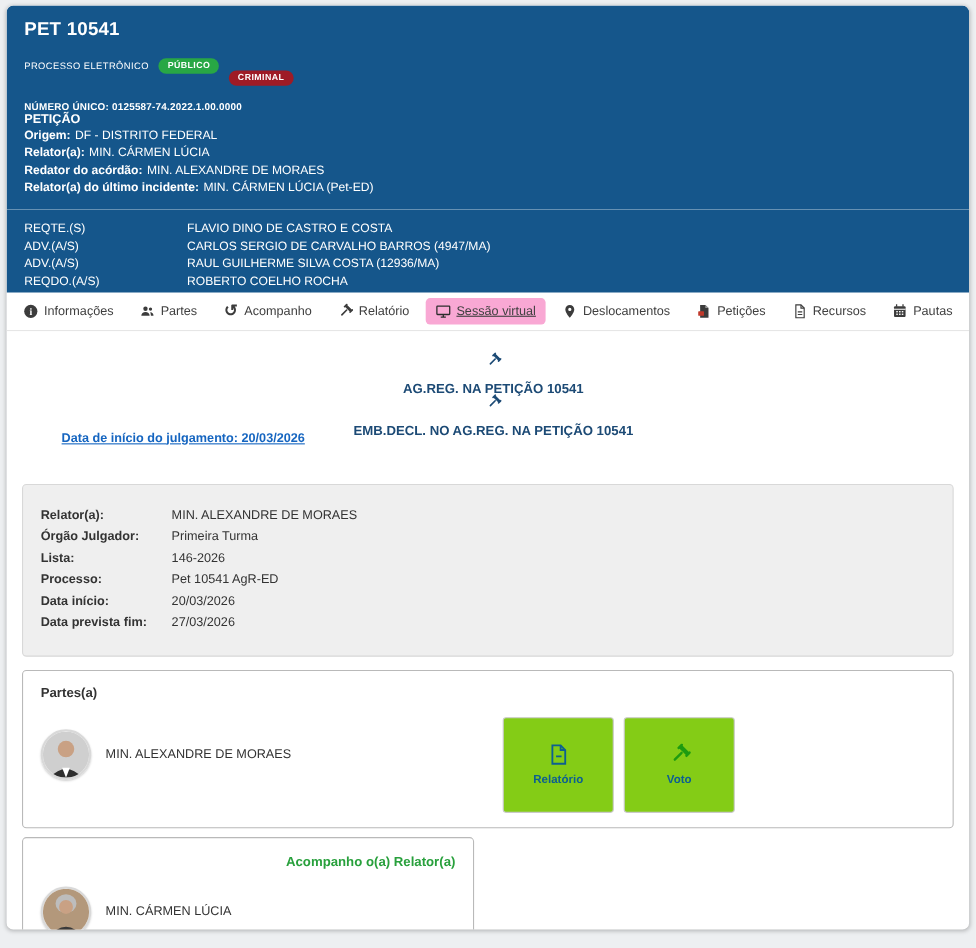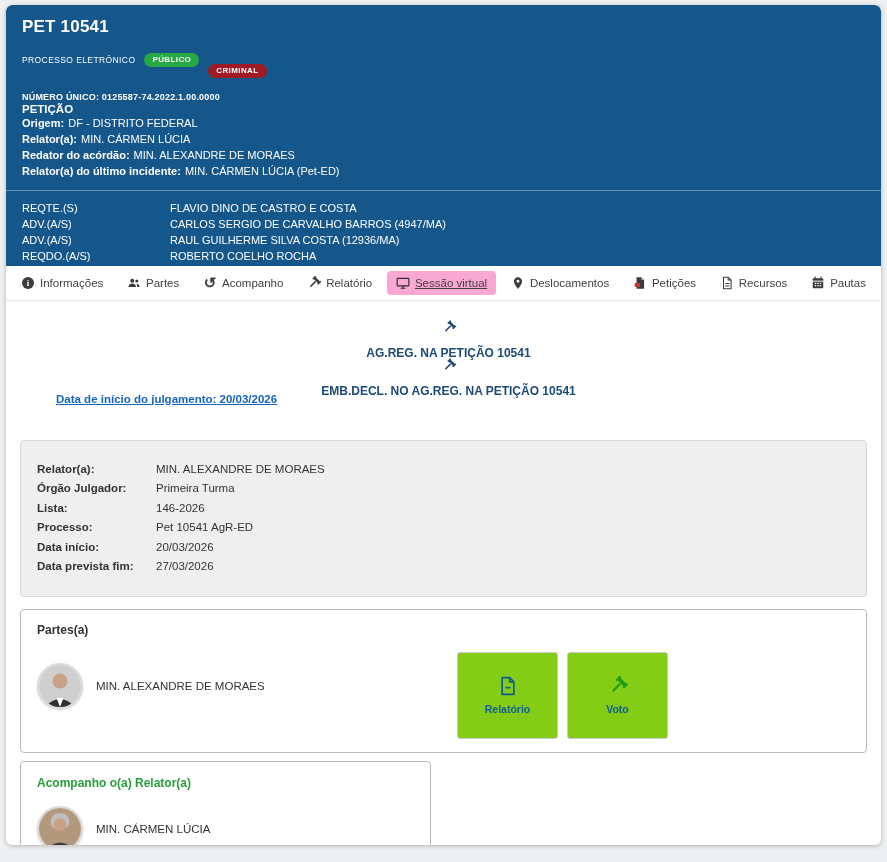--- a/index.html
+++ b/index.html
@@ -49,21 +49,21 @@
   .gavel svg{width:15px;height:15px;}
   .judgment-link{display:inline-block;margin:6px 0 0 36px;font-size:11.5px;font-weight:bold;
     color:#1565c0;text-decoration:underline;cursor:pointer;}
   .summary-panel{margin-top:33px;background:#efefef;border:1px solid #d8d8d8;
     border-radius:4px;padding:19px 16px;}
   .sum-row{display:flex;font-size:11.5px;line-height:19.5px;color:#333;}
   .sum-lbl{width:119px;flex:none;font-weight:bold;}
   .relator-panel{margin-top:12px;border:1px solid #b9b9b9;border-radius:4px;
     height:144px;padding:13px 16px;position:relative;box-sizing:border-box;}
   .panel-title{font-size:12px;font-weight:bold;color:#333;}
-  .green-title{color:#28a03c;}
+  .green-title{color:#28a03c;text-align:right;}
   .minister-row{display:flex;align-items:center;gap:13px;margin-top:26px;}
   .minister-name{font-size:11.5px;color:#333;}
   .avatar{width:42px;height:42px;border-radius:50%;border:2px solid #d9d9d9;overflow:hidden;
     flex:none;display:inline-block;box-shadow:0 1px 2px rgba(0,0,0,.2);}
   .avatar svg{display:block;}
   .doc-cards{position:absolute;left:436px;top:42px;display:flex;gap:9px;}
   .doc-card{width:99px;height:85px;border:1px solid #c9c9c9;border-radius:3px;background:#84cc16;
     display:flex;flex-direction:column;align-items:center;justify-content:center;gap:7px;
     cursor:pointer;}
   .doc-card-label{font-size:10.5px;font-weight:bold;color:#0d5f91;}

